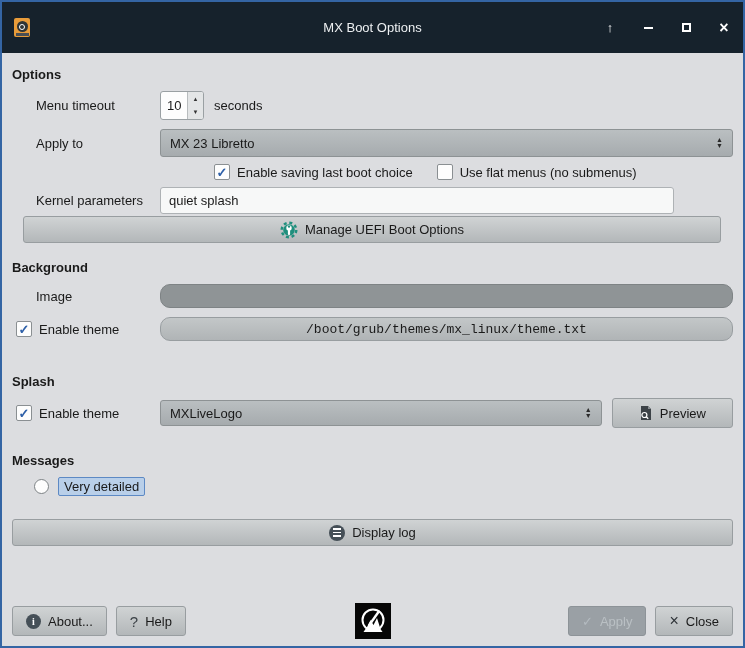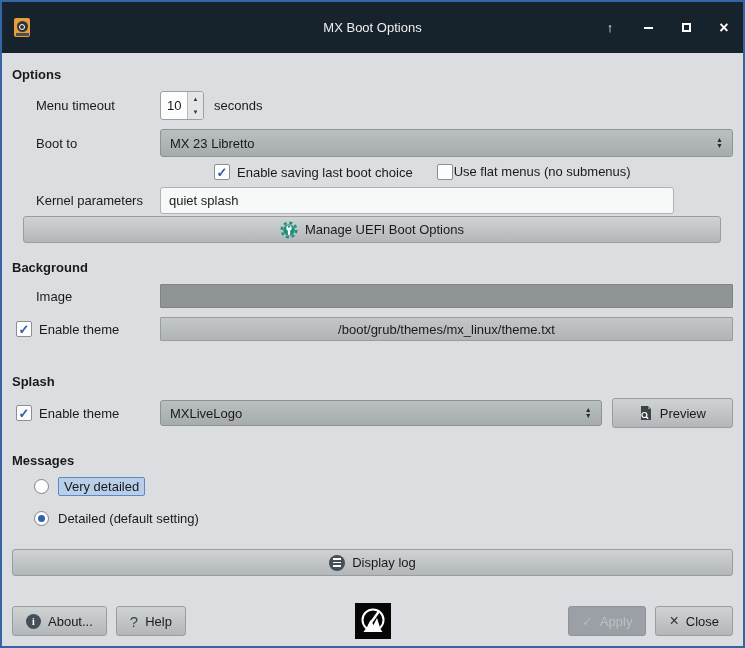--- a/index.html
+++ b/index.html
@@ -67,21 +67,21 @@
     font:13px "Liberation Sans",sans-serif; color:#1a1a1a; padding:0 8px; outline:none; }
   .checkbox { width:16px; height:16px; background:#fdfdfd; border:1px solid #8a8f92;
     border-radius:2px; display:inline-flex; align-items:center; justify-content:center; flex:0 0 16px; }
   .checkbox .check-glyph { display:none; color:#2d5fa8; font-size:13px; font-weight:bold; line-height:1; }
   .checkbox.checked .check-glyph { display:block; }
   .radio { width:15px; height:15px; border-radius:50%; background:#fdfdfd;
     border:1px solid #7d8285; display:inline-flex; align-items:center; justify-content:center; flex:0 0 15px; }
   .radio .dot { display:none; width:7px; height:7px; border-radius:50%; background:#2d64ae; }
   .radio.selected .dot { display:block; }
   .focus-hl { background:#b9cfe9; border:1px solid #5d89c4; border-radius:2px; padding:1px 5px; }
-  .flat-field { height:24px; border-radius:1px; }
+  .flat-field { height:24px; border-radius:10px;font-family:Liberation Mono, monospace; }
   .darker { background:#8f9496; border:1px solid #7e8385; }
   .lighter { background:linear-gradient(#c3c7c8,#b0b4b6); border:1px solid #989da0;
     display:flex; align-items:center; justify-content:center; }
   
   .circle-icon { width:16px; height:16px; border-radius:50%; background:#454f57;
     display:inline-flex; align-items:center; justify-content:center; flex-direction:column; gap:2px; }
   .circle-icon .bar { width:8px; height:1.6px; background:#fff; }
   .info-circle { width:15px; height:15px; border-radius:50%; background:#454f57;
     color:#fff; display:inline-flex; align-items:center; justify-content:center;
     font-size:10px; font-weight:bold; font-family:"Liberation Serif",serif; }
@@ -132,38 +132,38 @@
         <input value="10" style="">
         <div class="spin-btns">
           <span>▲</span>
           <span>▼</span>
         </div>
       </div>
       <span style="margin-left:10px">seconds</span>
     </div>
 
     <div class="row" style="margin-bottom:7px">
-      <div class="label-col">Boot to</div>
+      <div class="label-col">Apply to</div>
       <div class="combo" style="flex:1">
         <span>MX 23 Libretto</span>
         <span class="arrows">
           <span>▲</span>
             <span>▼</span>
         </span>
       </div>
     </div>
 
     <div class="row" style="margin-left:202px; gap:24px; margin-bottom:7px">
       <span style="display:flex;align-items:center;gap:7px">
         <span class="checkbox checked">
             <span class="check-glyph">✓</span>
           </span>
         <span>Enable saving last boot choice</span>
       </span>
-      <span style="display:flex;gap:1px">
+      <span style="display:flex;align-items:center;gap:7px">
         <span class="checkbox"></span>
         <span>Use flat menus (no submenus)</span>
       </span>
     </div>
 
     <div class="row" style="margin-bottom:0">
       <div class="label-col">Kernel parameters</div>
       <input class="text-input" style="width: 514px;" value="quiet splash">
     </div>
 
@@ -223,26 +223,20 @@
         <span>Preview</span>
       </button>
     </div>
 
     <div class="section-heading" style="margin-top:16px">Messages</div>
 
     <div class="msg-row">
       <span class="radio"></span>
       <span class="focus-hl">Very detailed</span>
     </div>
-    <div class="msg-row">
-      <span class="radio selected">
-          <span class="dot"></span>
-        </span>
-      <span>Detailed (default setting)</span>
-    </div>
 
     <button class="btn wide-btn" style="margin-top:8px">
       <span class="circle-icon">
         <span class="bar"></span>
           <span class="bar"></span>
           <span class="bar"></span>
       </span>
       <span>Display log</span>
     </button>
 

